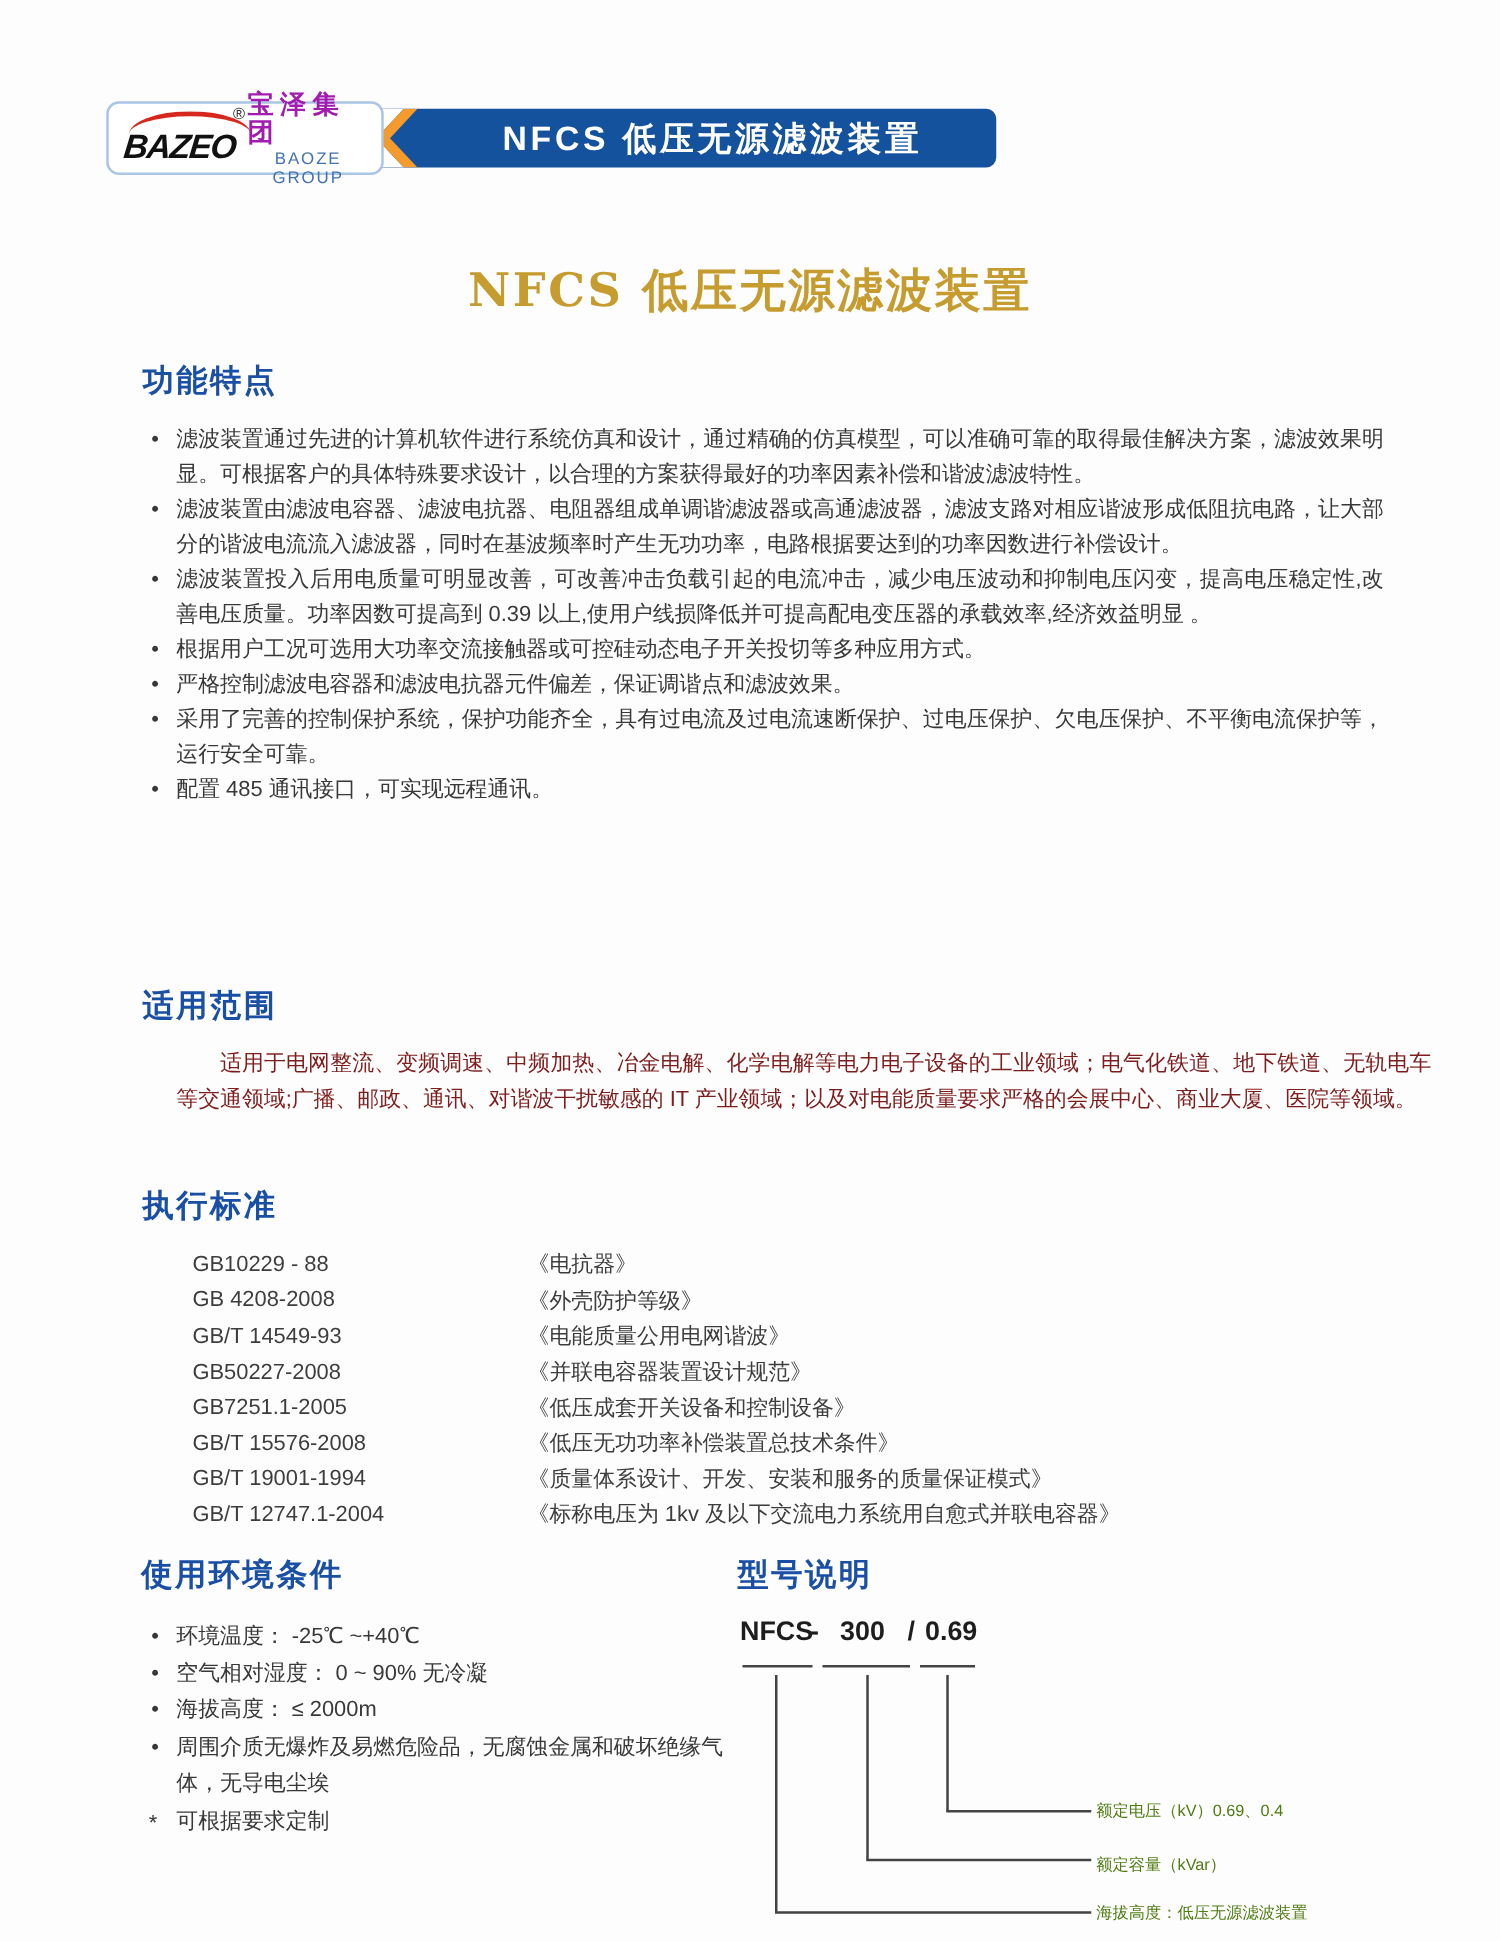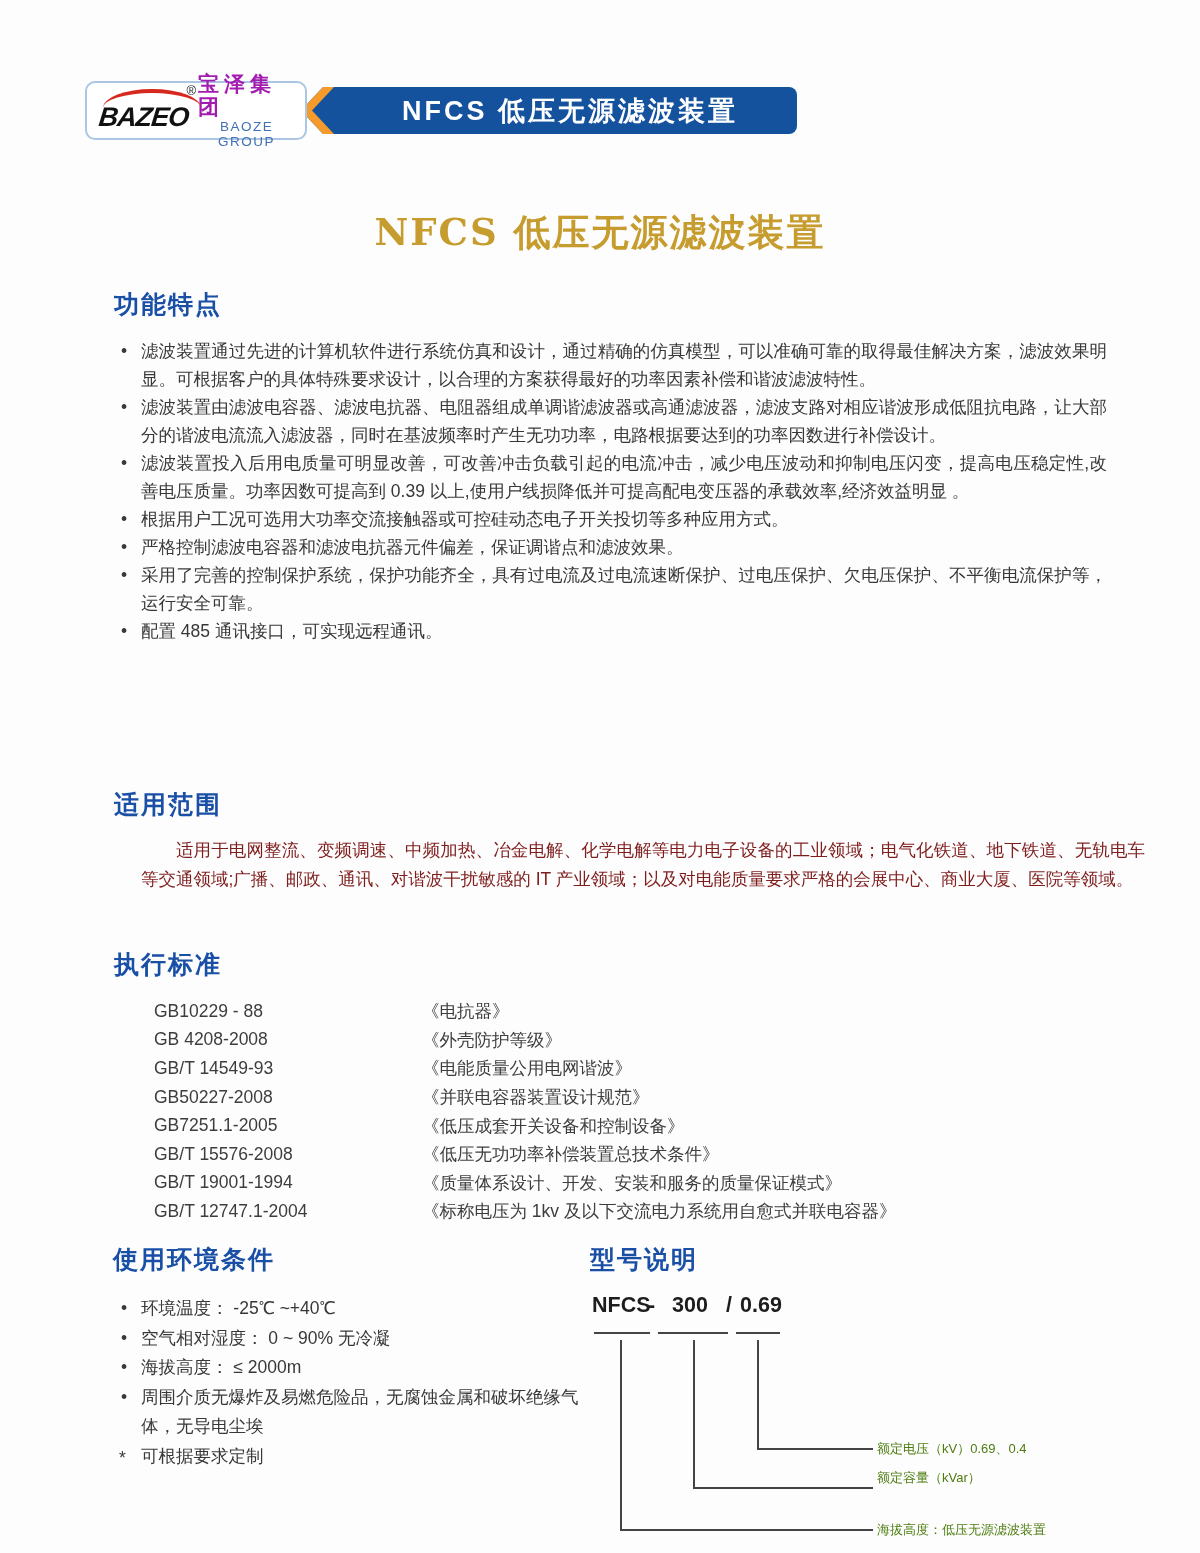--- a/index.html
+++ b/index.html
@@ -149,17 +149,17 @@
     <div class="m-line" style="left:146px;top:89px; width:44px; height:2px;"></div>
 
     <div class="m-line" style="left:30px; top:97px; width:1.5px; height:190px;"></div>
     <div class="m-line" style="left:103px;top:97px; width:1.5px; height:148px;"></div>
     <div class="m-line" style="left:167px;top:97px; width:1.5px; height:109px;"></div>
     <div class="m-line" style="left:167px;top:205px;width:116px;height:1.5px;"></div>
     <div class="m-line" style="left:103px;top:244px;width:180px;height:1.5px;"></div>
     <div class="m-line" style="left:30px; top:286px;width:253px;height:1.5px;"></div>
 
     <span class="m-label" style="left:287px;top:197px;">额定电压（kV）0.69、0.4</span>
-    <span class="m-label" style="left:287px;top:226px;">额定容量（kVar）</span>
+    <span class="m-label" style="left:287px;top:240px;">额定容量（kVar）</span>
     <span class="m-label" style="left:287px;top:278px;">海拔高度：低压无源滤波装置</span>
   </div>
 
 </div>
 
 </body></html>

